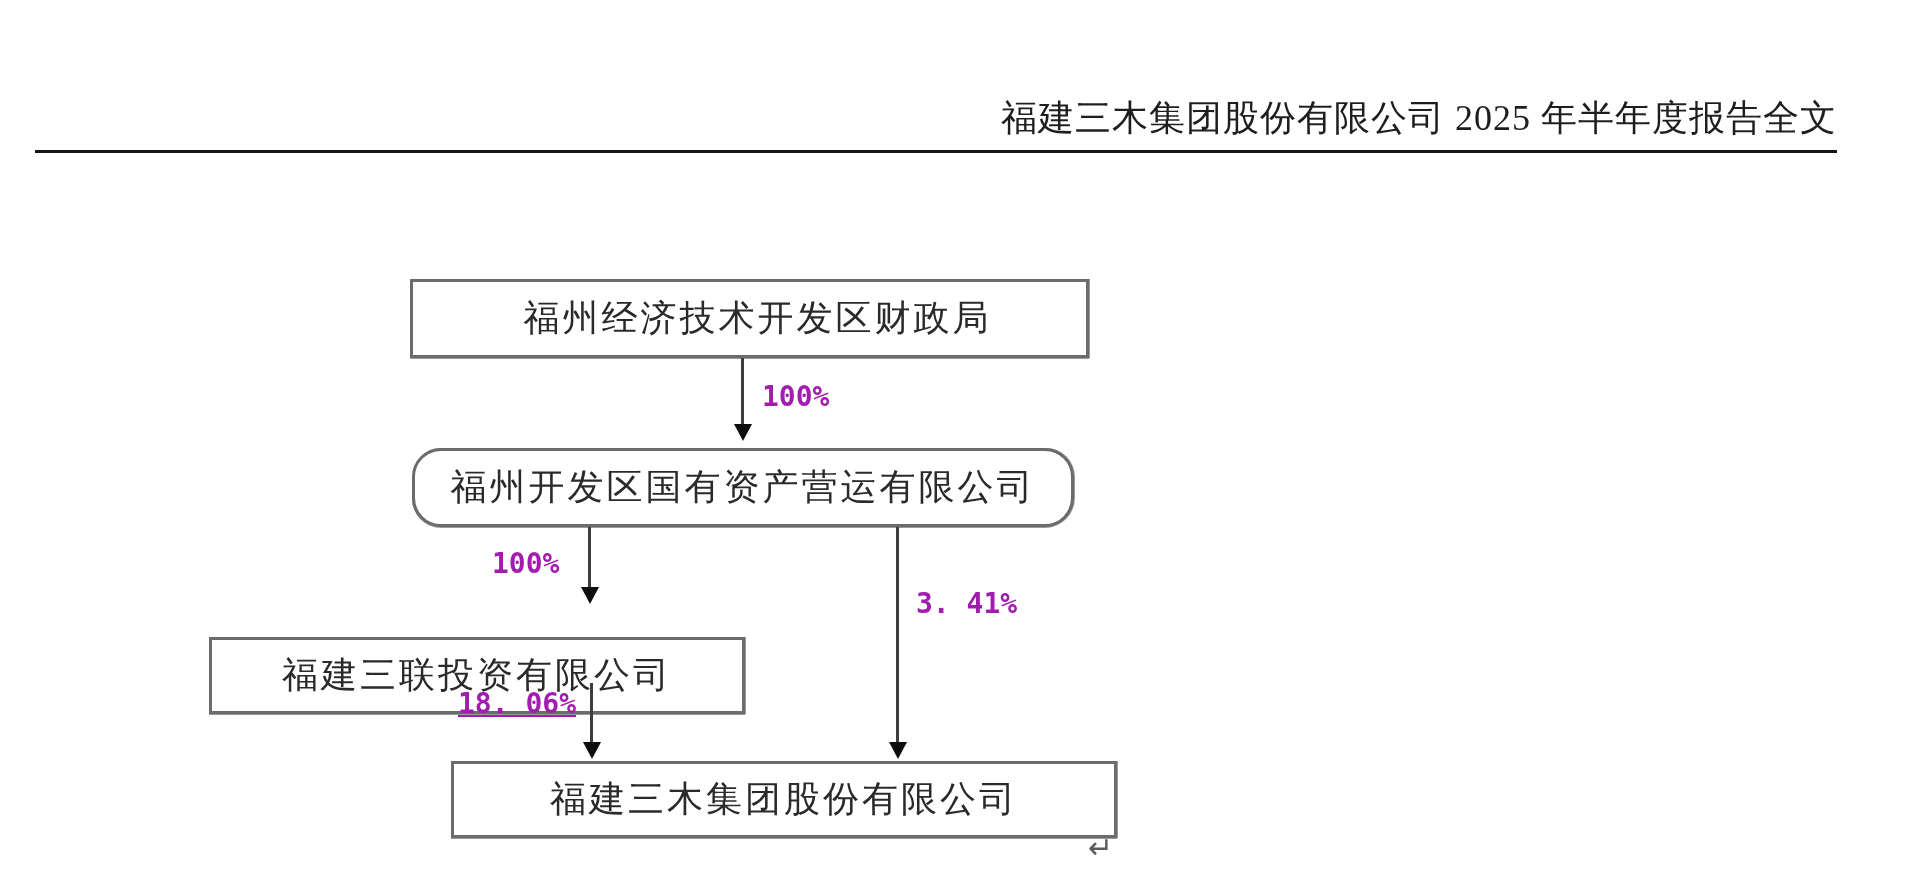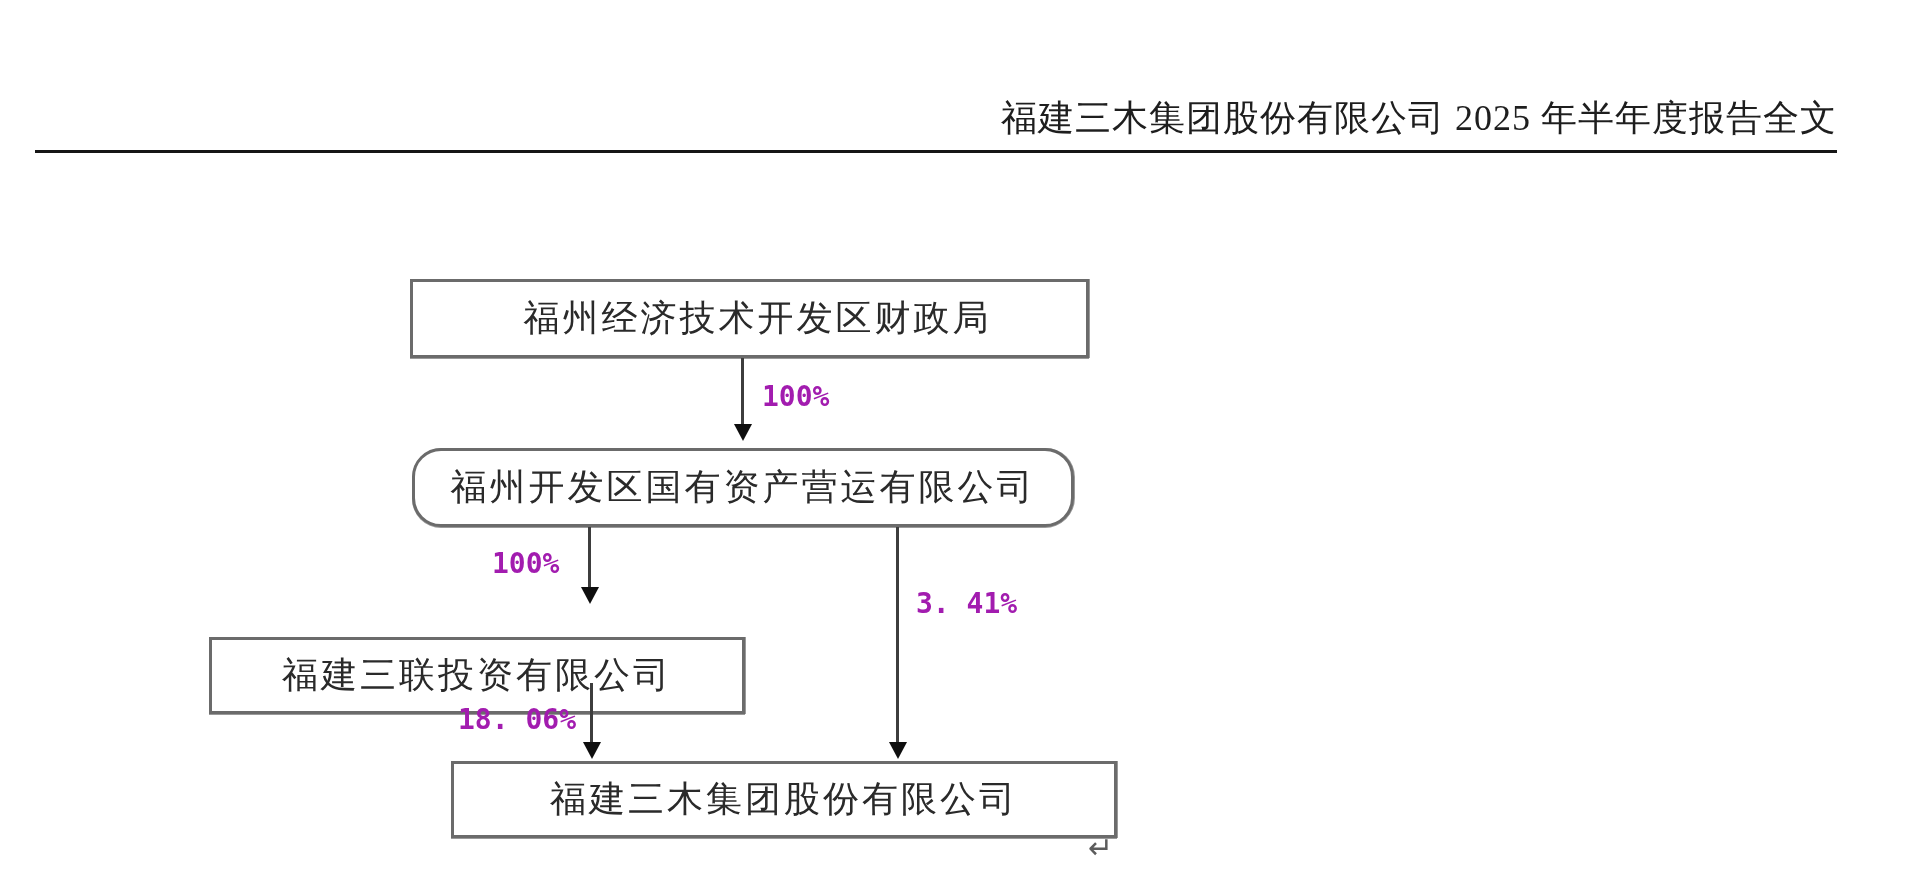--- a/index.html
+++ b/index.html
@@ -74,21 +74,21 @@
     position: absolute;
     font-family: "DejaVu Sans Mono", "Liberation Mono", monospace;
     font-weight: 700;
     font-size: 28px;
     color: #a21caf;
     white-space: nowrap;
   }
   .pct-a { left: 762px; top: 380px; }
   .pct-b { left: 492px; top: 547px; }
   .pct-c { left: 916px; top: 547px; margin-top: 40px; }
-  .pct-d { left: 458px; top: 703px; }
+  .pct-d { left: 458px; top: 687px; text-decoration: underline; }
   .return-mark {
     position: absolute;
     left: 1088px;
     top: 830px;
     font-family: "DejaVu Sans", sans-serif;
     font-size: 30px;
     color: #5c5c5c;
   }
 </style>
 </head>

